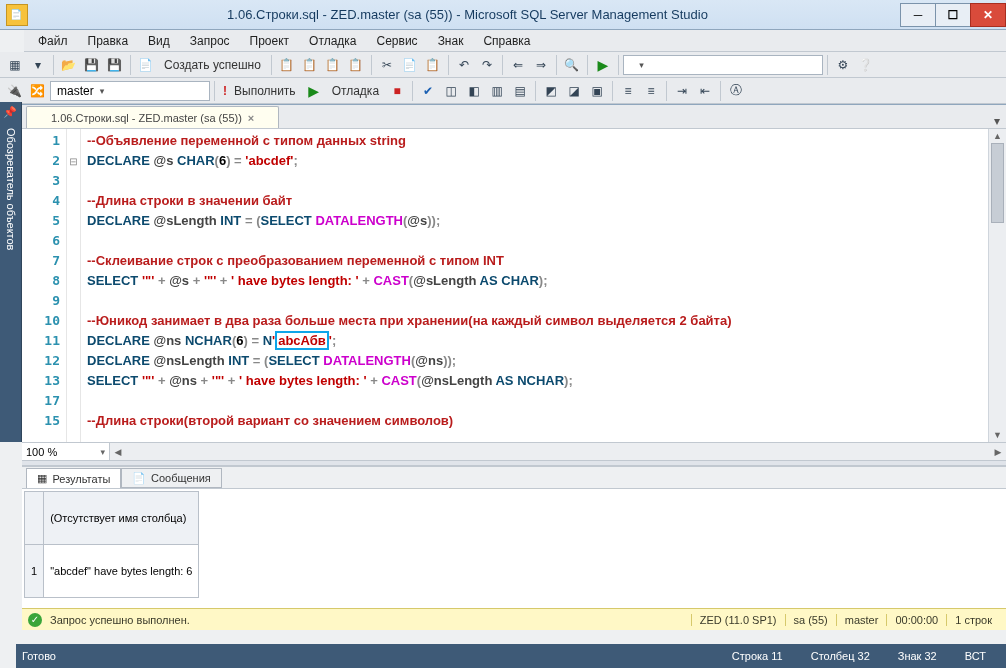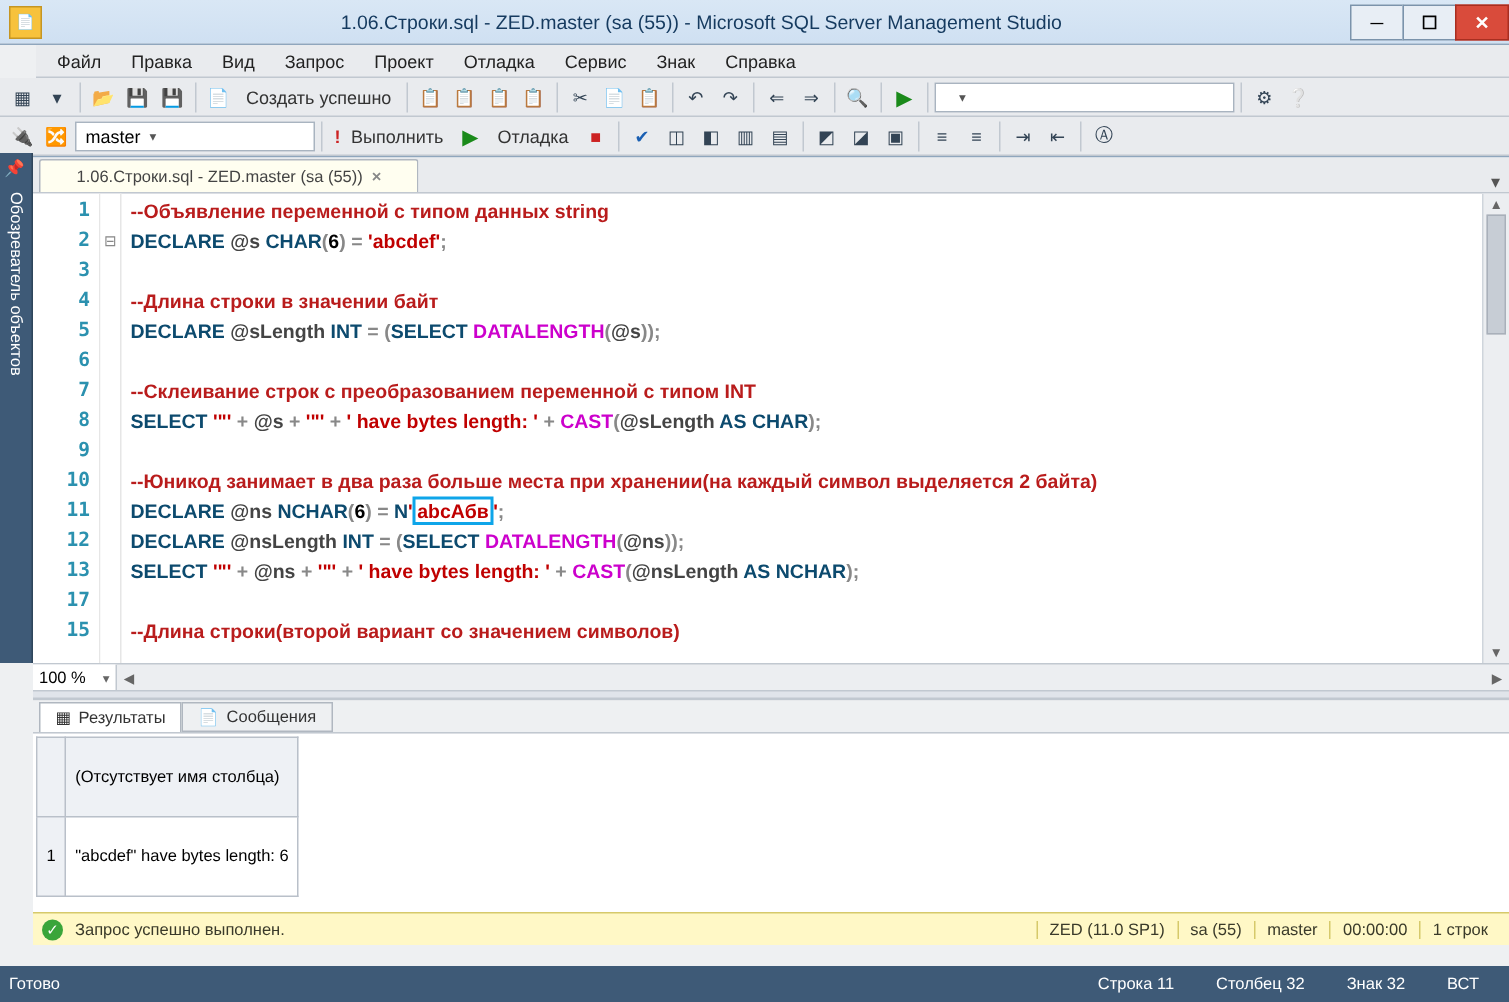--- a/index.html
+++ b/index.html
@@ -55,21 +55,21 @@
 .tok-fn { color:#cc00cc; }
 .tok-op { color:#888; }
 .caret { border:2px solid #0ea5e9; padding:0 1px;margin-top:39px; }
 .editor .vscroll { width:18px; background:#eceef1; border-left:1px solid #cfd5dc; position:relative; }
 .editor .vscroll .thumb { position:absolute; top:14px; left:2px; right:2px; height:80px; background:#c7cdd5; border:1px solid #a9b0ba; }
 .editor .vscroll .arr { position:absolute; left:0; right:0; height:14px; display:flex; align-items:center; justify-content:center; color:#666; font-size:9px; }
 .editor .vscroll .arr.top{top:0} .editor .vscroll .arr.bot{bottom:0}
 
 
 .hs-row { height:18px; border-top:1px solid #c1c8d0; display:flex; align-items:center; background:#eceef1; }
-.hs-row .zoom { width:56px; border-right:1px solid #c1c8d0; padding:0 4px; display:flex; align-items:center; justify-content:space-between; background:#fff; height:18px; font-size:11px; }
+.hs-row .zoom { width:88px; border-right:1px solid #c1c8d0; padding:0 4px; display:flex; align-items:center; justify-content:space-between; background:#fff; height:18px; font-size:11px; }
 .hs-row .track { flex:1; position:relative; height:18px; }
 .hs-row .arr { width:16px; text-align:center; color:#666; font-size:9px; line-height:18px; }
 
 
 .splitter { height:6px; background:#e0e4ea; border-top:1px solid #c1c8d0; border-bottom:1px solid #c1c8d0; cursor:ns-resize; }
 
 
 .results { height:164px; background:#fff; display:flex; flex-direction:column; border-top:1px solid #c1c8d0; }
 .res-tabs { height:22px; background:#eef0f2; display:flex; align-items:flex-end; padding-left:4px; gap:0; border-bottom:1px solid #c1c8d0; }
 .res-tab { height:20px; border:1px solid #b0b7c0; background:#fff; padding:0 10px; display:flex; align-items:center; gap:5px; font-size:11px; color:#333; border-bottom:none; }
@@ -80,21 +80,21 @@
 .grid th { background:#eef1f5; font-weight:normal; text-align:left; }
 .grid .rownum { background:#eef1f5; text-align:center; }
 
 
 .execstatus { height:22px; background:#fff8c6; border-top:1px solid #d6c96b; display:flex; align-items:center; padding:0 6px; gap:8px; font-size:11px; color:#3a3a2a; }
 .execstatus .ok { width:14px; height:14px; border-radius:50%; background:#3aa53a; color:#fff; display:flex; align-items:center; justify-content:center; font-size:10px; }
 .execstatus .right { margin-left:auto; display:flex; }
 .execstatus .cell { border-left:1px solid #d6c96b; padding:0 8px; }
 
 
-.statusbar { position:absolute; left:0; right:0; bottom:0; height:22px; background:#3e5a77; color:#fff; display:flex; align-items:center; padding:12px 6px; font-size:11px; }
+.statusbar { position:absolute; left:16px; right:0; bottom:0; height:22px; background:#3e5a77; color:#fff; display:flex; align-items:center; padding:12px 6px; font-size:11px; }
 .statusbar .sp { flex:1; }
 .statusbar .cell { padding:0 14px; }
 </style>
 </head>
 <body>
 
 <div class="titlebar">
   <div class="sysicon">📄</div>
   <div class="title">1.06.Строки.sql - ZED.master (sa (55)) - Microsoft SQL Server Management Studio</div>
   <div class="winbtns">

